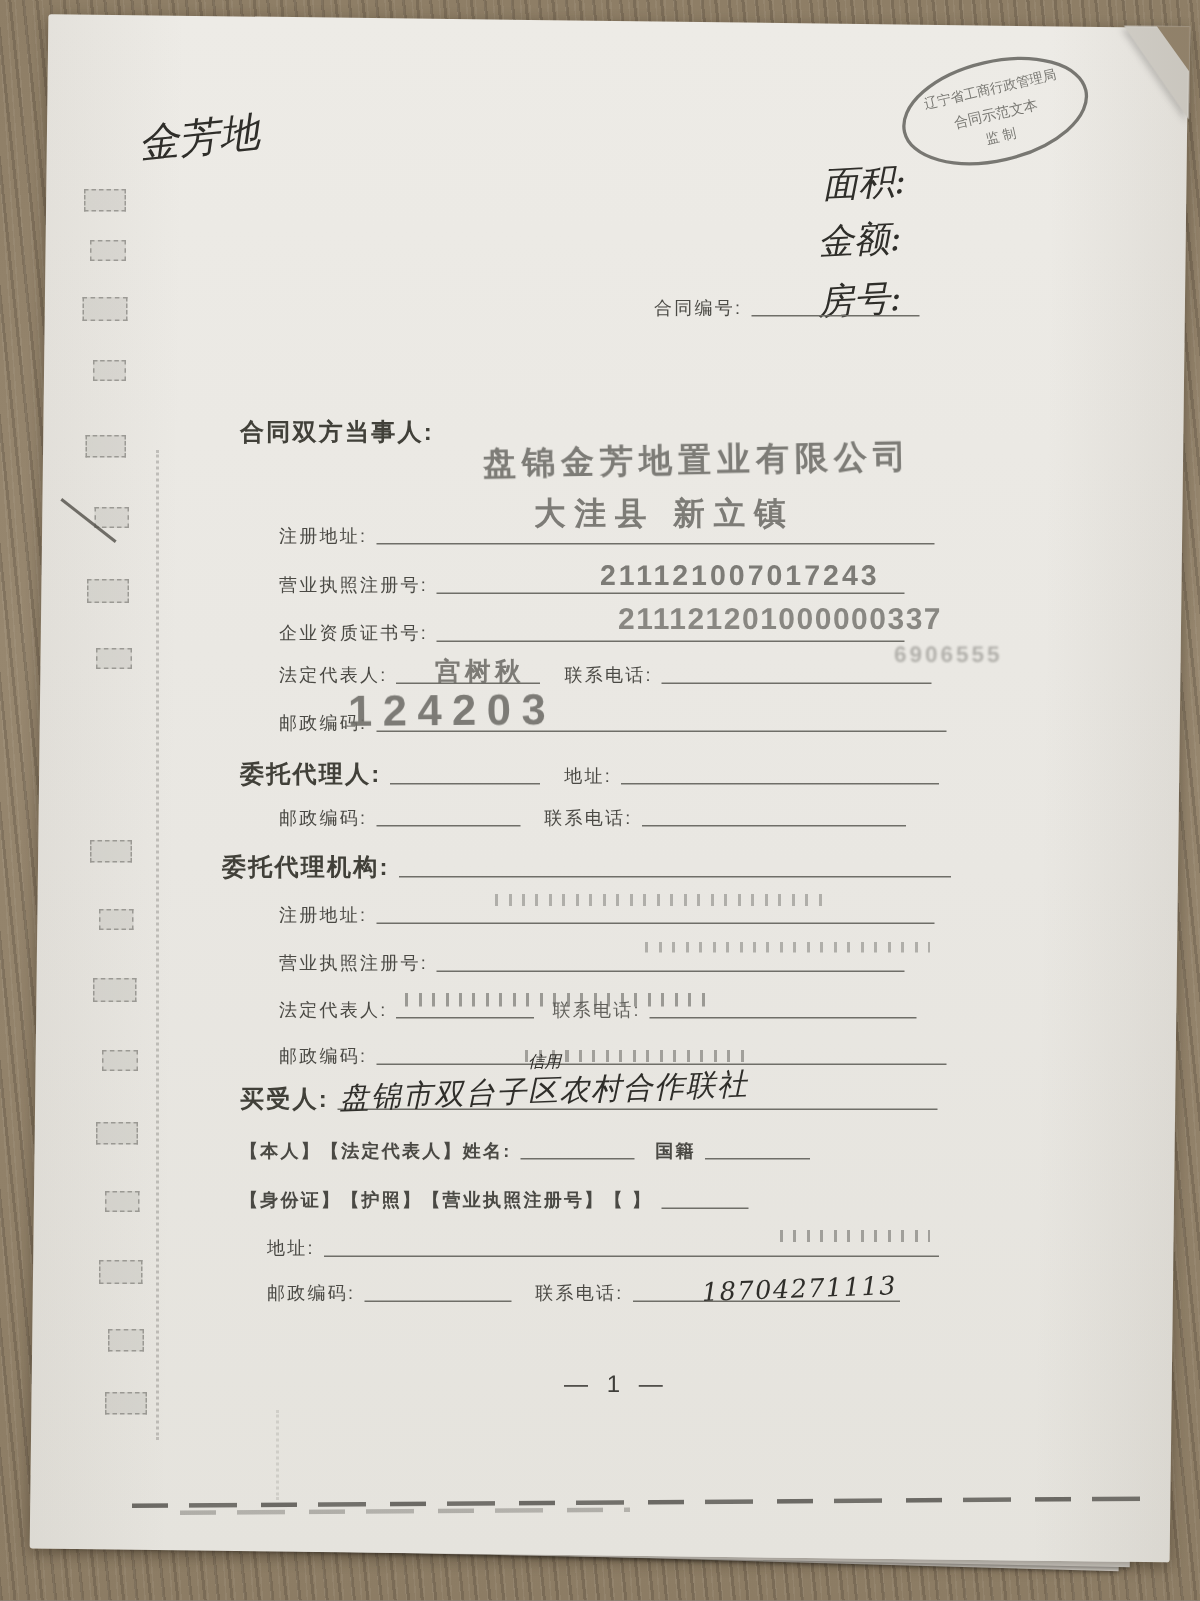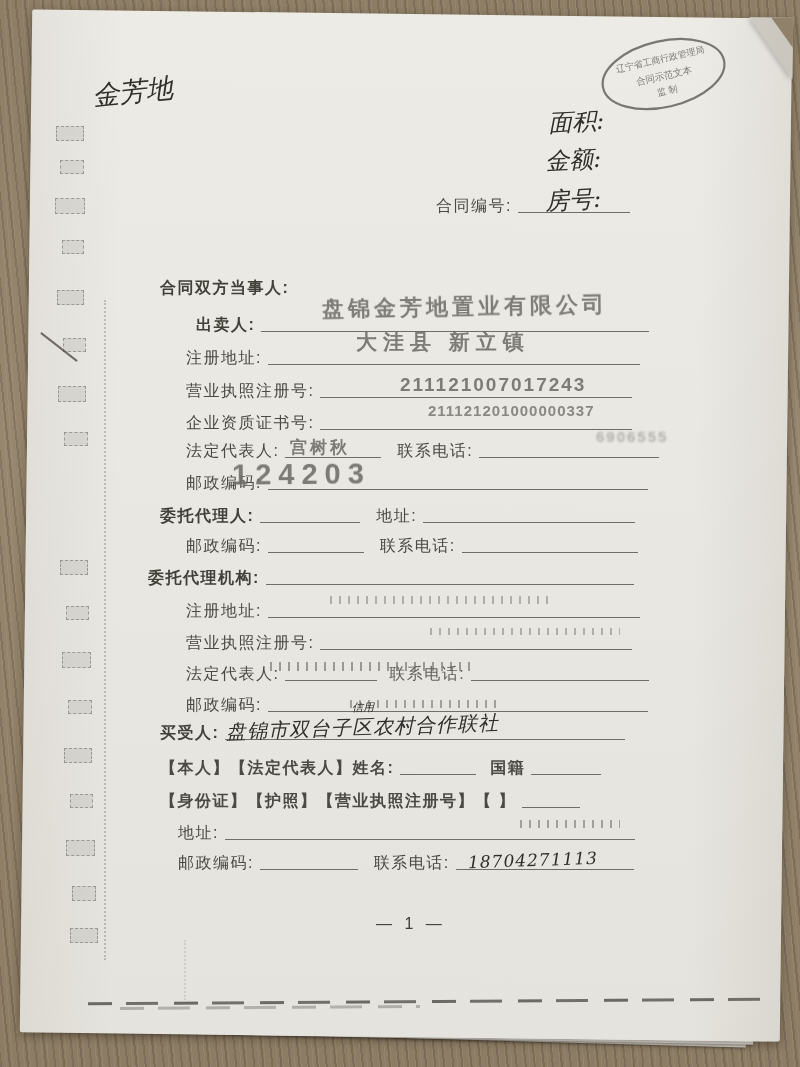--- a/index.html
+++ b/index.html
@@ -18,21 +18,21 @@
     transform:rotate(.7deg);transform-origin:50% 50%;border-radius:2px;}
   #paper:after{content:"";position:absolute;inset:0;
     background:linear-gradient(90deg,rgba(120,110,95,.08),rgba(0,0,0,0) 12%,rgba(0,0,0,0) 88%,rgba(120,110,95,.10));}
   #fold{position:absolute;right:-1px;top:-1px;width:0;height:0;
     border-top:62px solid #d3d0c9;border-left:44px solid transparent;
     filter:drop-shadow(-2px 2px 2px rgba(0,0,0,.18));}
   #fold-notch{position:absolute;right:-1px;top:-1px;width:0;height:0;
     border-bottom:30px solid transparent;border-right:22px solid #93836b;}
   
   #content{position:absolute;inset:0;color:#454440;}
-  .lbl{font-size:16px;letter-spacing:1.5px;color:#4a4944;font-weight:500;}
+  .lbl{font-size:12px;letter-spacing:1.5px;color:#4a4944;font-weight:500;}
   .row{position:absolute;white-space:nowrap;font-size:16px;letter-spacing:1.5px;color:#4a4944;}
   .row .b{font-weight:700;color:#414039;}
   .u{display:inline-block;border-bottom:1.5px solid #6f6e68;transform:translateY(2px);}
   .title{position:absolute;font-size:29px;font-weight:600;letter-spacing:9px;color:#595853;
     text-shadow:0 0 1px rgba(89,88,83,.55);}
   .stamped{position:absolute;color:#6e6d68;font-weight:700;white-space:nowrap;
     filter:blur(.4px);opacity:.88;}
   .hand{position:absolute;font-family:"DejaVu Serif",serif;font-style:italic;
     color:#2f2e2a;white-space:nowrap;}
   .noise{position:absolute;opacity:.40;
@@ -97,43 +97,39 @@
 
     <div class="row" style="left:436px;top:196px;">
       <span class="lbl">合同编号:</span>
       <span class="u" style="width:112px;"></span>
     </div>
 
     <div class="row" style="left:160px;top:278px;">
       <span class="b">合同双方当事人:</span>
     </div>
 
-    <div class="row" style="left:196px;top:315px;">
-      <span class="b">出卖人:</span>
-      <span class="u" style="width:388px;"></span>
-    </div>
     <div class="stamped" style="left:322px;top:292px;font-size:22px;letter-spacing:4px;transform:rotate(-1deg);">盘锦金芳地置业有限公司</div>
 
     <div class="row" style="left:186px;top:348px;">
       <span class="lbl">注册地址:</span>
       <span class="u" style="width:372px;"></span>
     </div>
     <div class="stamped" style="left:356px;top:328px;font-size:21px;letter-spacing:6px;">大洼县   新立镇</div>
 
     <div class="row" style="left:186px;top:381px;">
       <span class="lbl">营业执照注册号:</span>
       <span class="u" style="width:312px;"></span>
     </div>
     <div class="stamped" style="left:400px;top:374px;font-size:19px;letter-spacing:2px;">211121007017243</div>
 
     <div class="row" style="left:186px;top:413px;">
       <span class="lbl">企业资质证书号:</span>
       <span class="u" style="width:312px;"></span>
     </div>
-    <div class="stamped" style="left:428px;top:402px;font-size:15px;letter-spacing:1px;opacity:.78;">211121201000000337</div>
+    <div class="stamped" style="left:412px;top:402px;font-size:20px;letter-spacing:1px;opacity:.78;">211121201000000337</div>
 
     <div class="row" style="left:186px;top:441px;">
       <span class="lbl">法定代表人:</span>
       <span class="u" style="width:96px;"></span>
       <span class="lbl" style="margin-left:10px;">联系电话:</span>
       <span class="u" style="width:180px;"></span>
     </div>
     <div class="stamped" style="left:290px;top:436px;font-size:17px;letter-spacing:3px;">宫树秋</div>
     <div class="stamped" style="left:596px;top:428px;font-size:15px;letter-spacing:2px;opacity:.45;filter:blur(.8px);">6906555</div>
 

